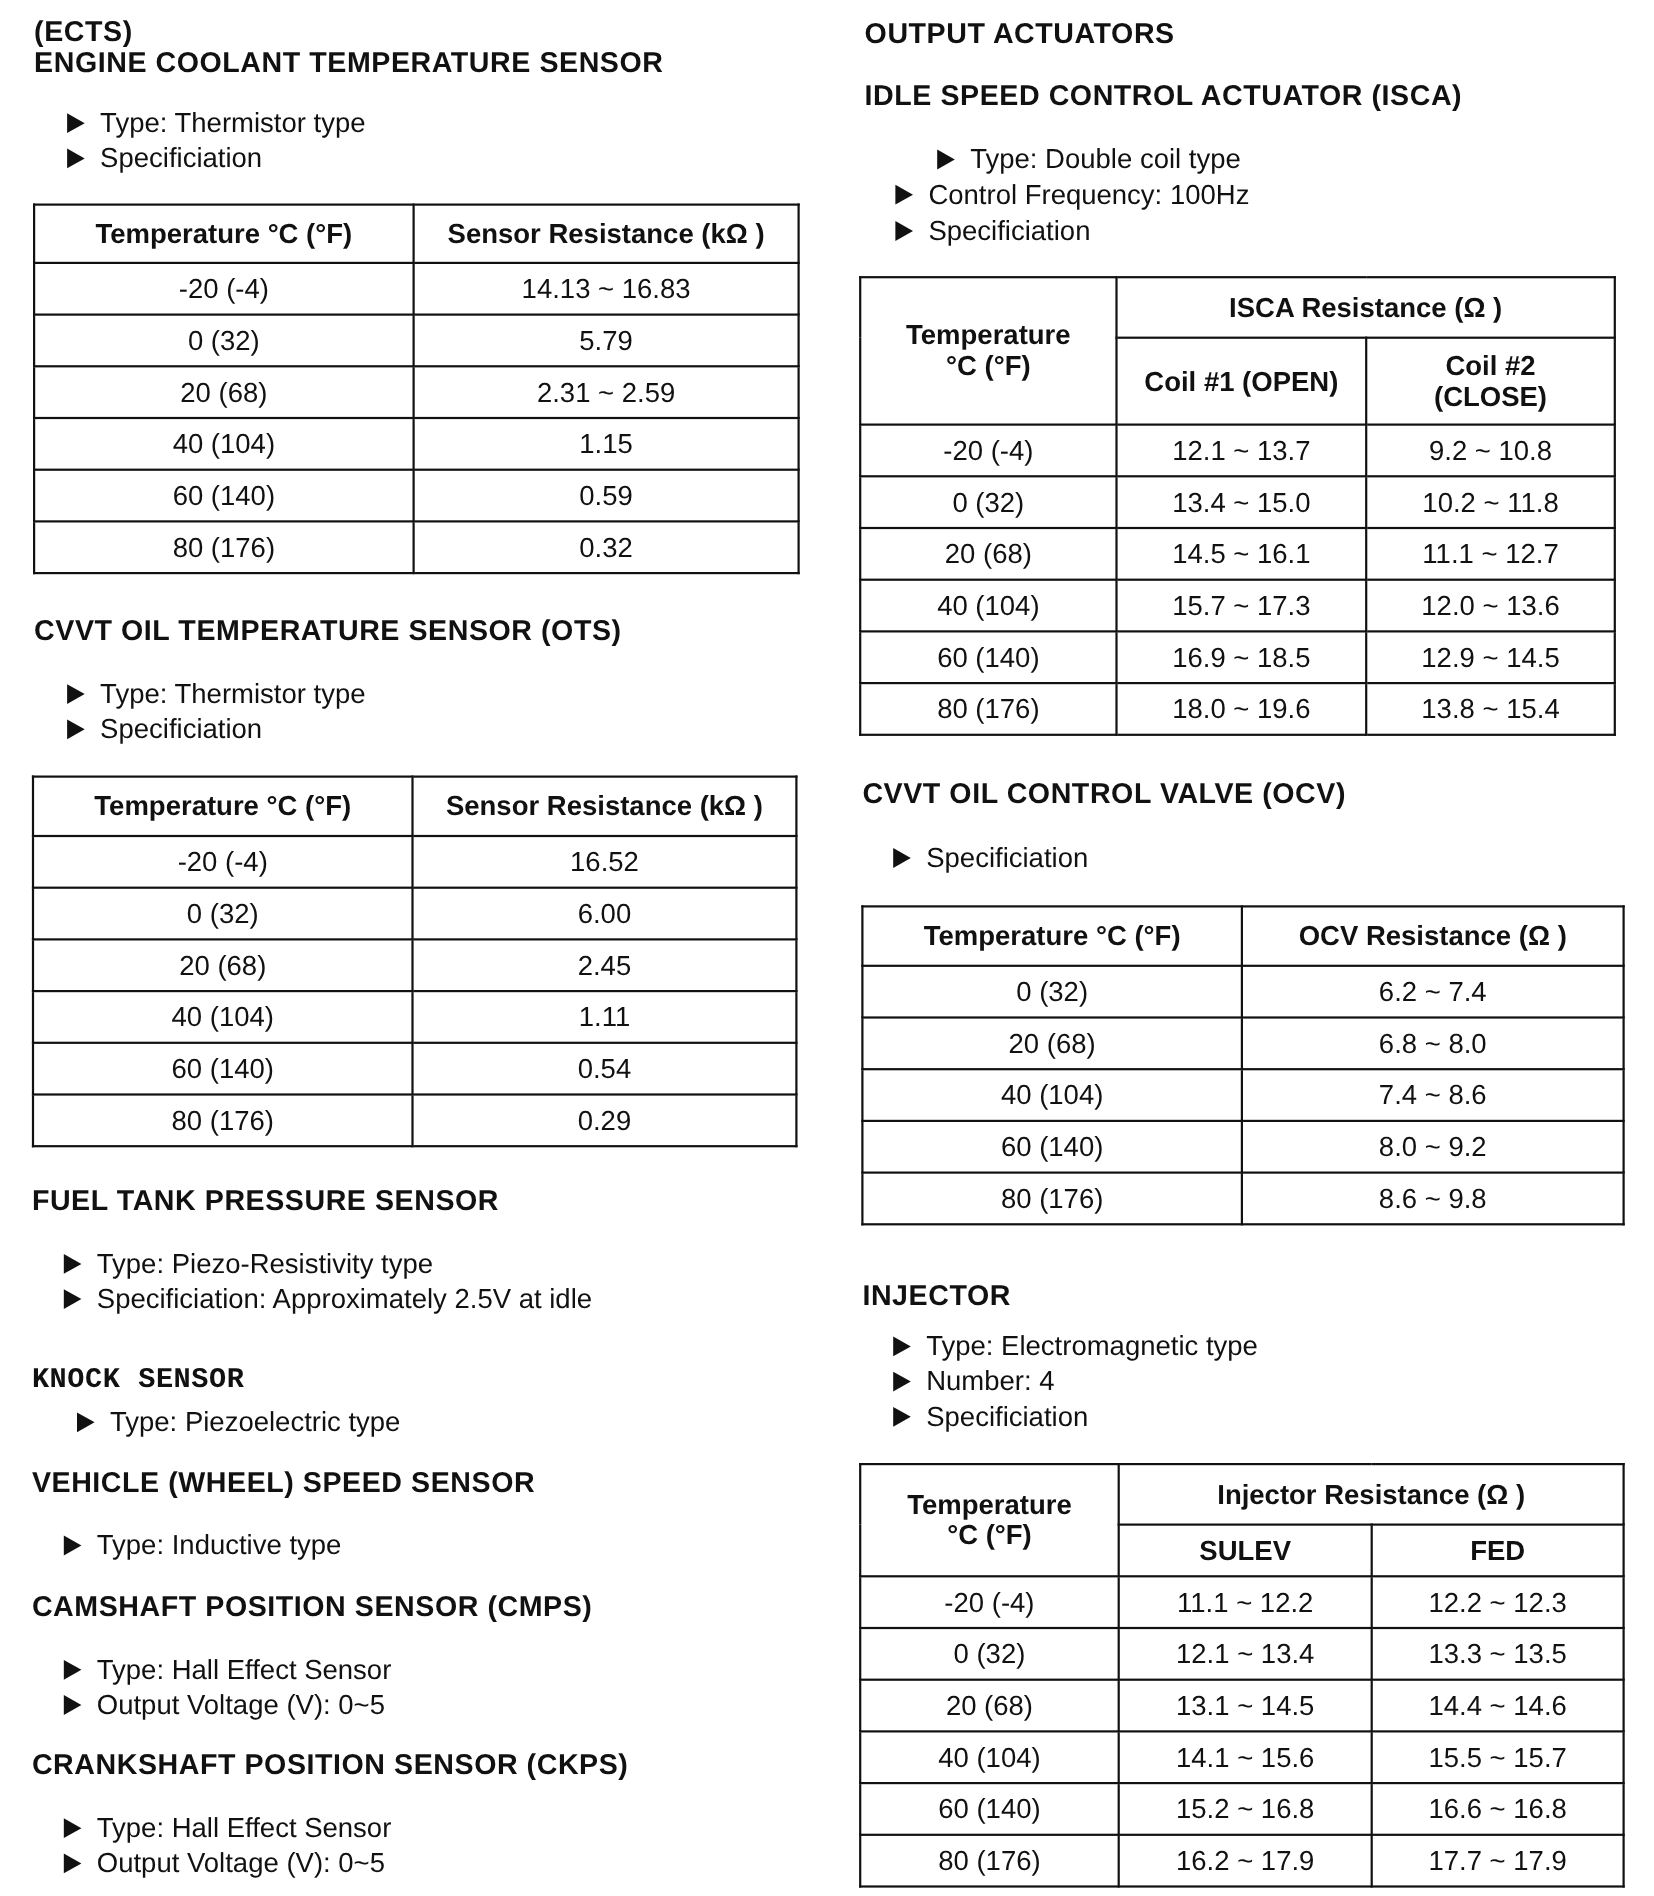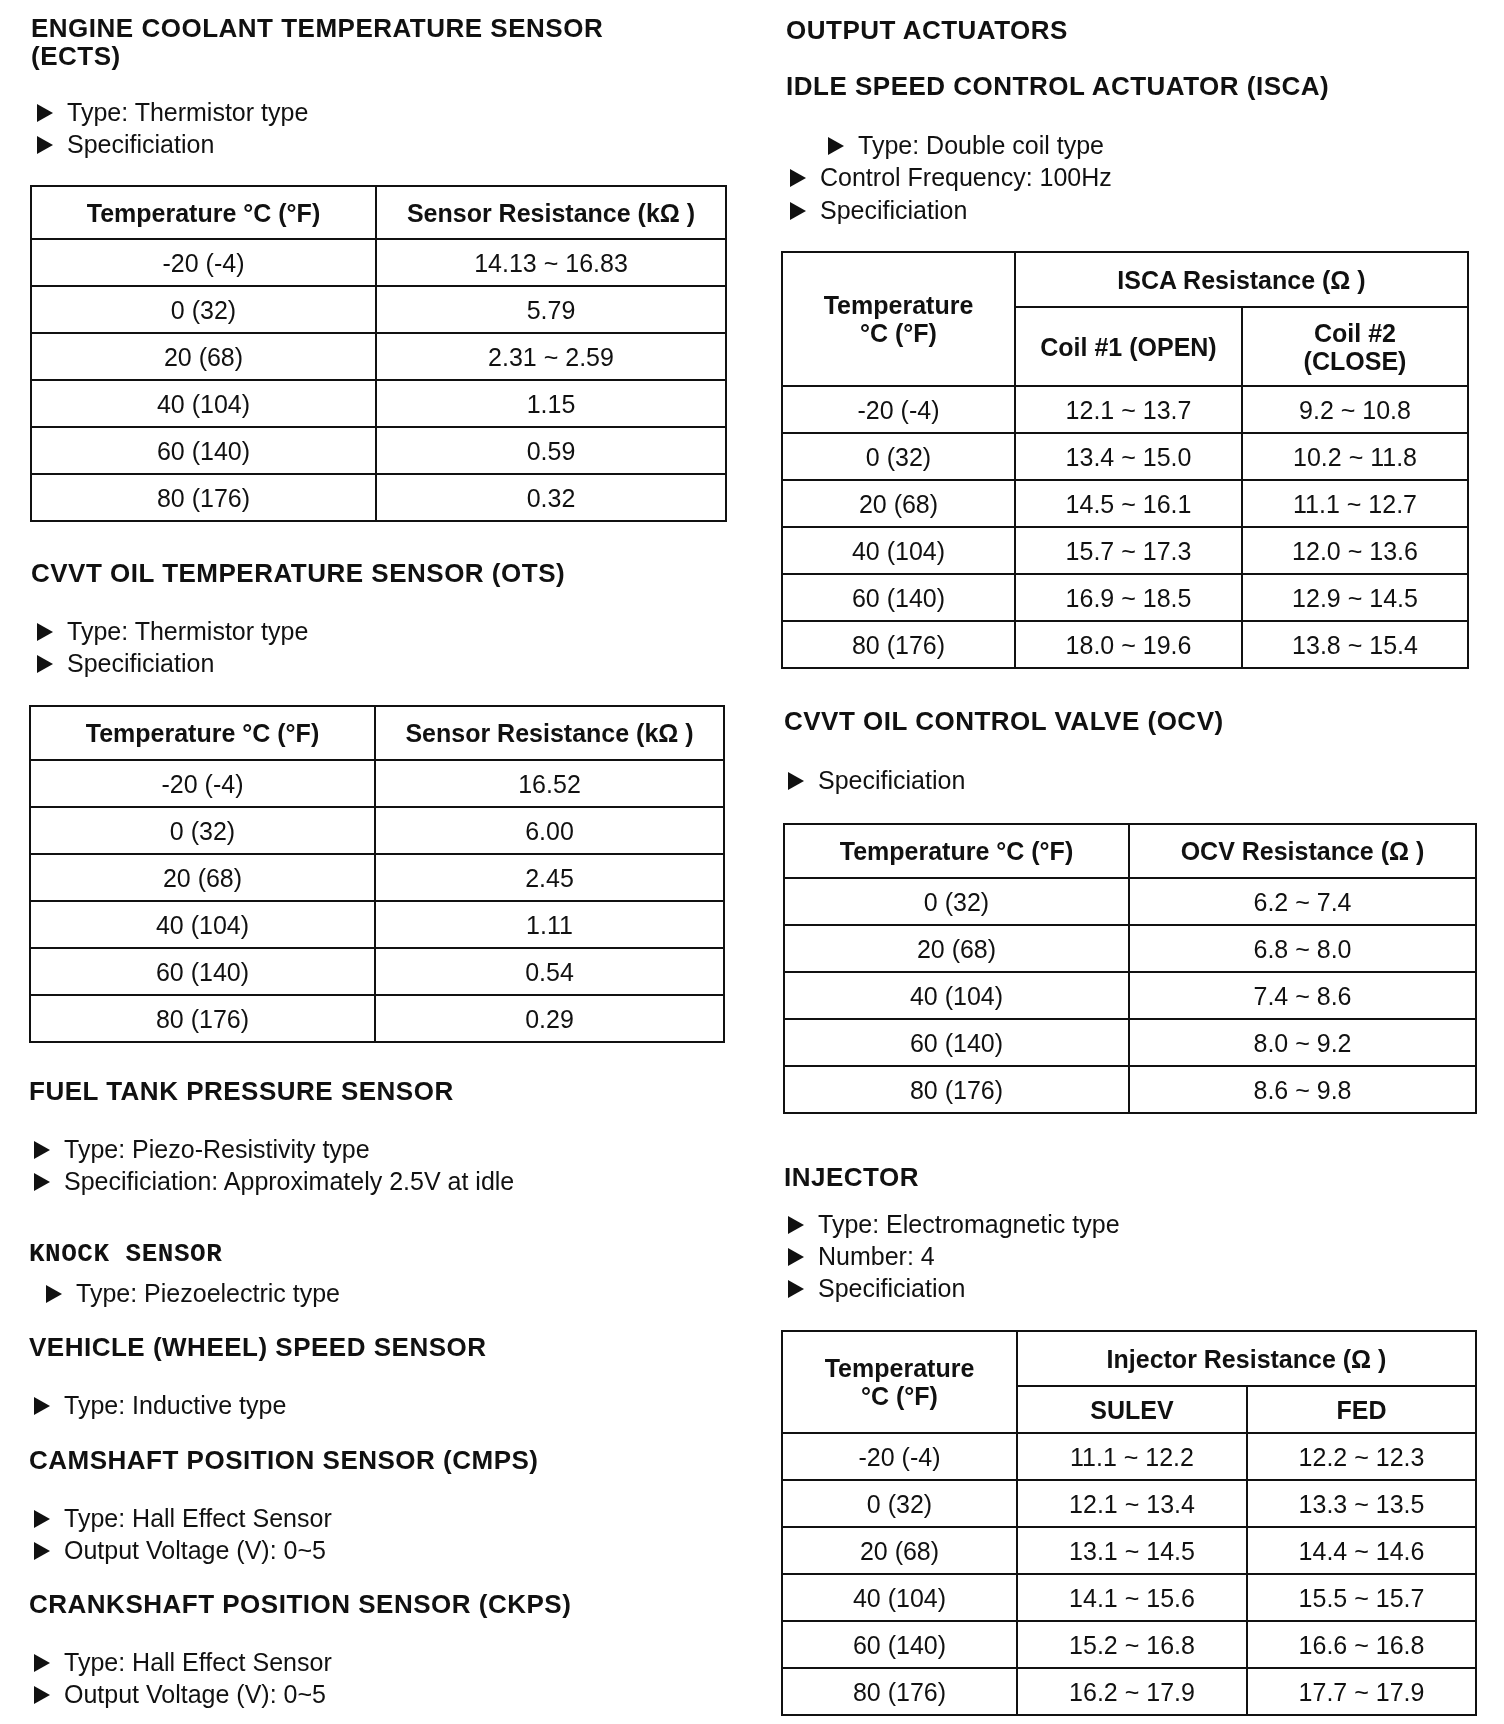--- a/index.html
+++ b/index.html
@@ -1,30 +1,30 @@
 <!DOCTYPE html>
 <html><head>
 <meta charset="utf-8">
 <style>
   html, body { margin:0; padding:0; background:#ffffff; }
   body { width:1504px; height:1724px; position:relative; overflow:hidden;
          font-family:"Liberation Sans", sans-serif; color:#111; }
   .h { position:absolute; font-weight:bold; font-size:26px; letter-spacing:0.5px; line-height:28px; white-space:nowrap; }
-  .b { position:absolute; font-size:25px; line-height:32px; white-space:nowrap; }
+  .b { position:absolute; font-size:25px; line-height:32px; white-space:nowrap;margin-left:24px; }
   .b .tri { display:inline-block; width:0; height:0; border-top:9px solid transparent; border-bottom:9px solid transparent; border-left:16px solid #111; margin-right:14px; vertical-align:-1px; }
   table { position:absolute; border-collapse:collapse; table-layout:fixed; }
   td, th { border:2px solid #111; text-align:center; vertical-align:middle; padding:0; font-size:25px; line-height:28px; }
   th { font-weight:bold; font-size:25px;border-radius:11px; }
 </style>
 </head>
 <body>
 
 <div class="h" style="left:31px;top:14px;">
+  <div>(ECTS)</div>
   <div>ENGINE COOLANT TEMPERATURE SENSOR</div>
-  <div>(ECTS)</div>
 </div>
 <div class="b" style="left:37px;top:96px;"><span class="tri"></span><span>Type:  Thermistor type</span></div>
 <div class="b" style="left:37px;top:128px;"><span class="tri"></span><span>Specificiation</span></div>
 
 <table style="left:30px;top:185px;width:695px;">
   <colgroup>
       <col style="width:345px">
       <col style="width:350px">
     </colgroup>
   <tbody>

